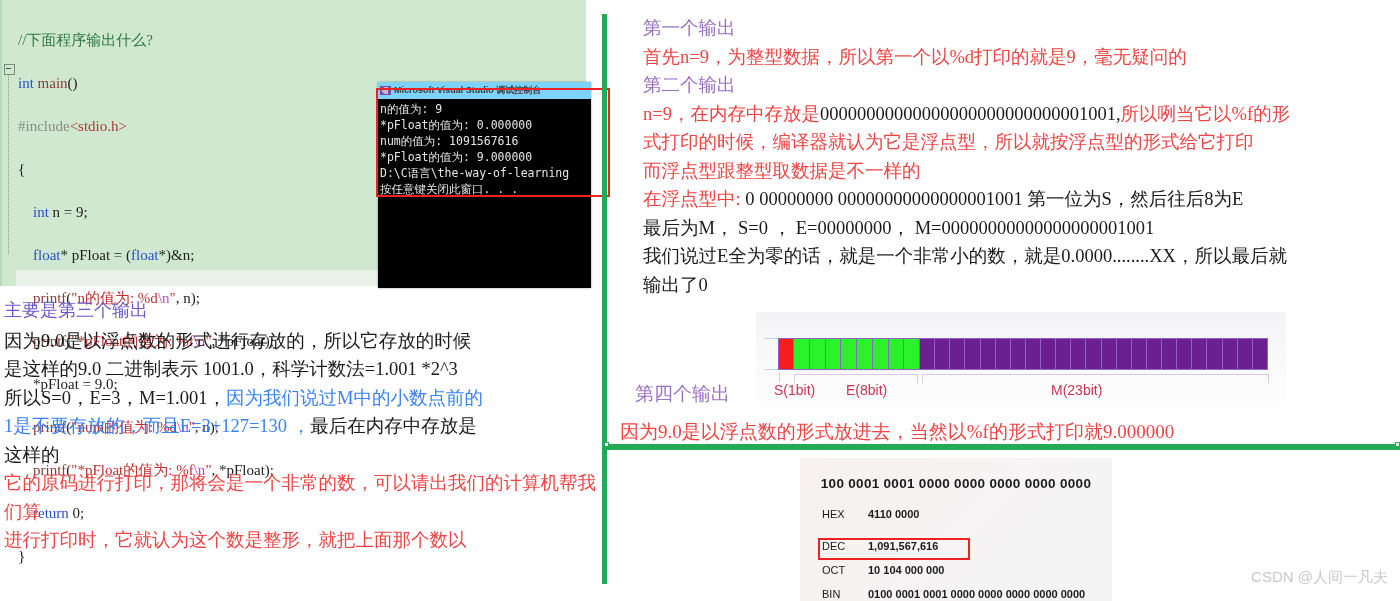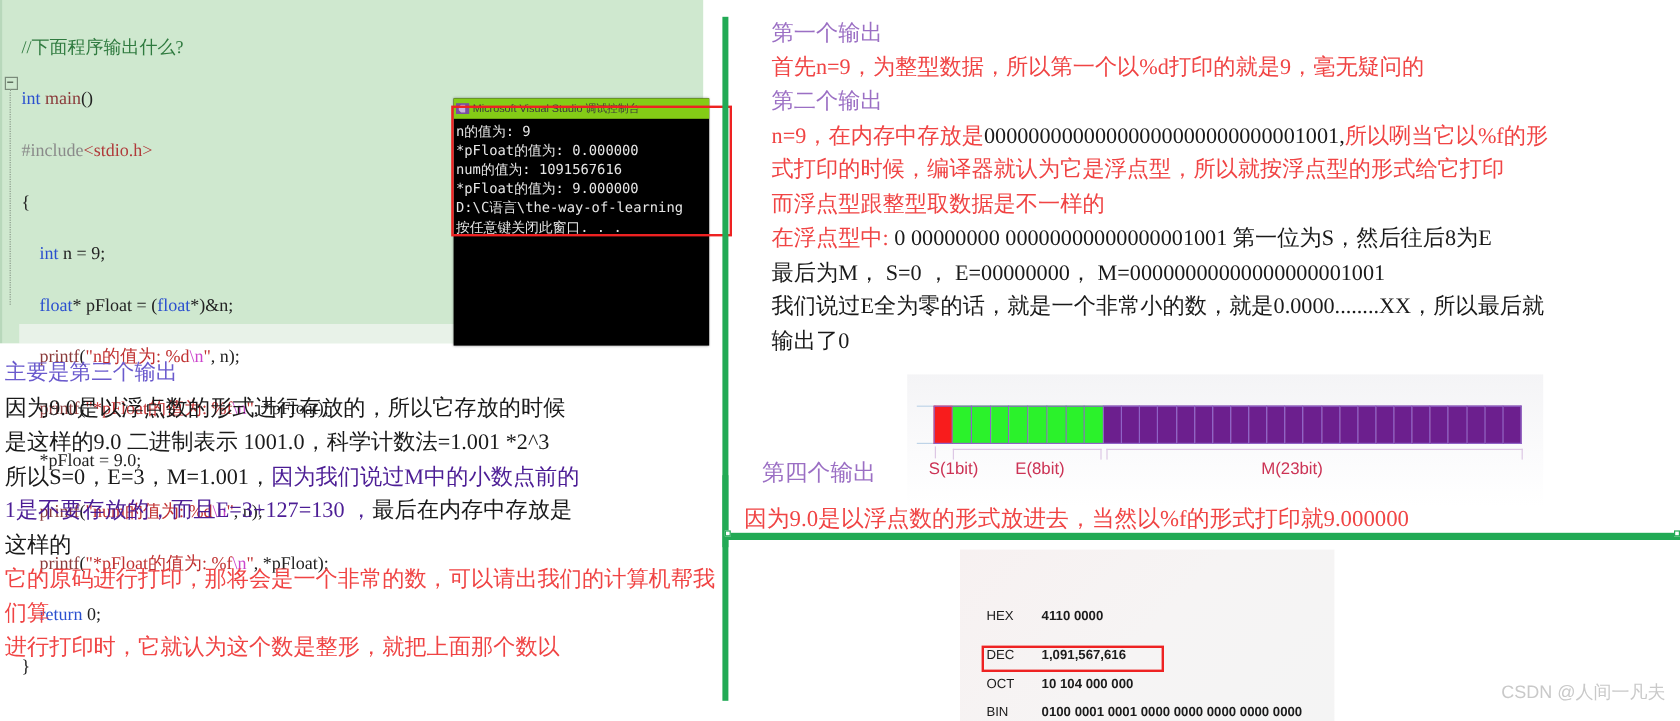--- a/index.html
+++ b/index.html
@@ -54,23 +54,23 @@
     position:absolute;left:14px;bottom:0;width:572px;height:16px;background:#e8f2e8;
   }
 
   
   #console-window{
     position:absolute;left:378px;top:82px;width:213px;height:206px;
     background:#000000;
     box-shadow:0 0 2px rgba(0,0,0,.4);
   }
   #console-title{
-    height:17px;background:#84cc16;display:flex;align-items:center;
+    height:17px;background:#7dd3fc;display:flex;align-items:center;
     font-family:"Liberation Sans","DejaVu Sans",sans-serif;font-size:9px;color:#3a3a3a;
-    padding-left:2px;overflow:hidden;white-space:nowrap;
+    padding-left:2px;overflow:hidden;white-space:nowrap;font-weight:bold;
   }
   #console-title .vs-ico{
     width:11px;height:9px;background:#7a4fa0;margin-right:3px;flex:0 0 auto;
     position:relative;
   }
   #console-title .vs-ico:after{
     content:"";position:absolute;left:2px;top:1px;width:6px;height:7px;
     background:#c9b3dd;clip-path:polygon(0 35%,40% 0,100% 0,100% 100%,40% 100%,0 65%);
   }
   #console-body{
@@ -82,21 +82,21 @@
     border:2px solid #ee2222;pointer-events:none;
   }
 
   
   #left-prose{
     position:absolute;left:4px;top:296px;width:596px;
     font-size:18.5px;line-height:28.5px;color:#1a1a1a;
     font-family:"Liberation Serif","DejaVu Serif",serif;
   }
   #left-prose .heading{color:#6a5acd;font-size:18px;margin-bottom:2px;}
-  .pink{color:#4c1d95;}
+  .pink{color:#3b82f6;}
   .red{color:#f04444;}
   .binline{letter-spacing:0px;}
 
   
   #green-rule{
     position:absolute;left:602px;top:14px;width:5px;height:570px;background:#22aa55;
   }
   #green-rule-b{
     position:absolute;left:602px;top:396px;width:5px;height:60px;background:#22aa55;
   }
@@ -298,20 +298,21 @@
     <span class="lbl" style="left:295px;">M(23bit)</span>
   </div>
 </div>
 
 <div id="fourth-output">第四个输出</div>
 <div id="fourth-line">因为9.0是以浮点数的形式放进去，当然以%f的形式打印就9.000000</div>
 
 <div id="green-hline"></div>
 
 <div id="calc-panel">
+  <div id="calc-bits">100 0001 0001 0000 0000 0000 0000 0000</div>
   <div class="calc-row" style="top:50px;"><span class="lbl">HEX</span><span class="val">4110 0000</span></div>
   <div class="calc-row" style="top:82px;"><span class="lbl">DEC</span><span class="val">1,091,567,616</span></div>
   <div class="calc-row" style="top:106px;"><span class="lbl">OCT</span><span class="val">10 104 000 000</span></div>
   <div class="calc-row" style="top:130px;"><span class="lbl">BIN</span><span class="val">0100 0001 0001 0000 0000 0000 0000 0000</span></div>
   <div id="calc-dec-box"></div>
 </div>
 
 <div id="watermark">CSDN @人间一凡夫</div>
 
 </body></html>

